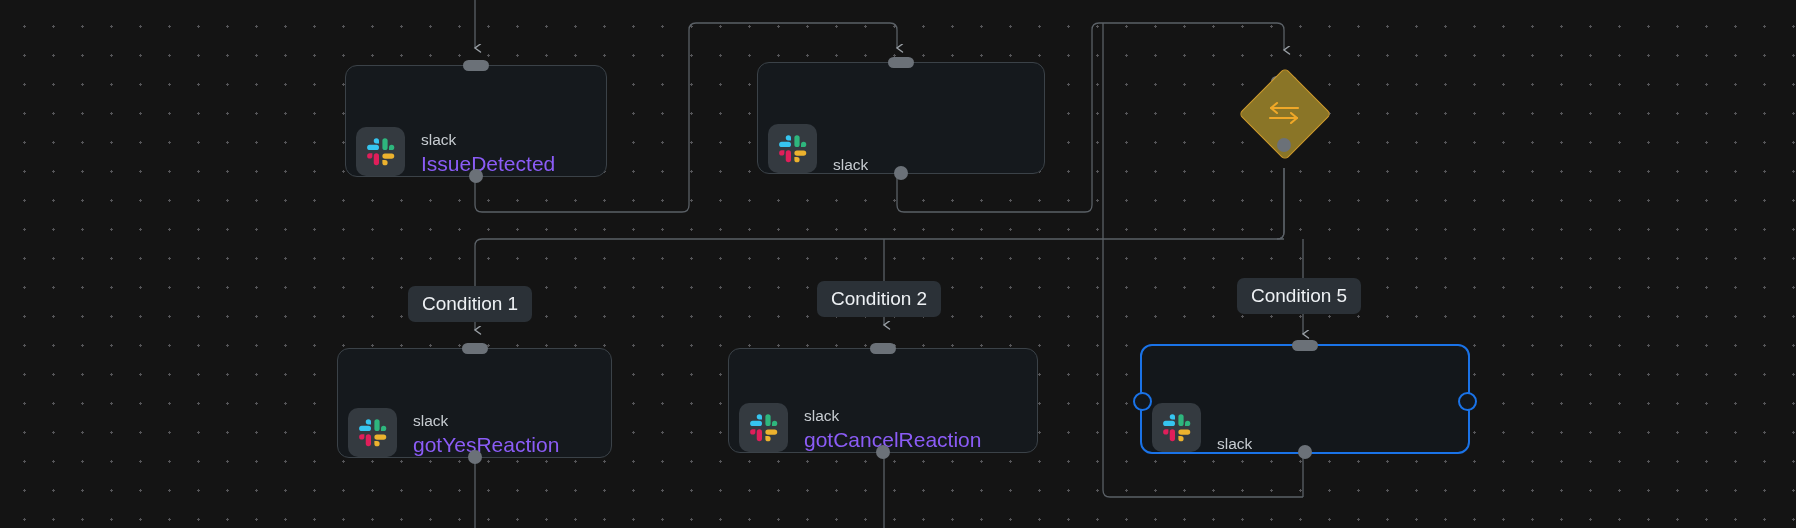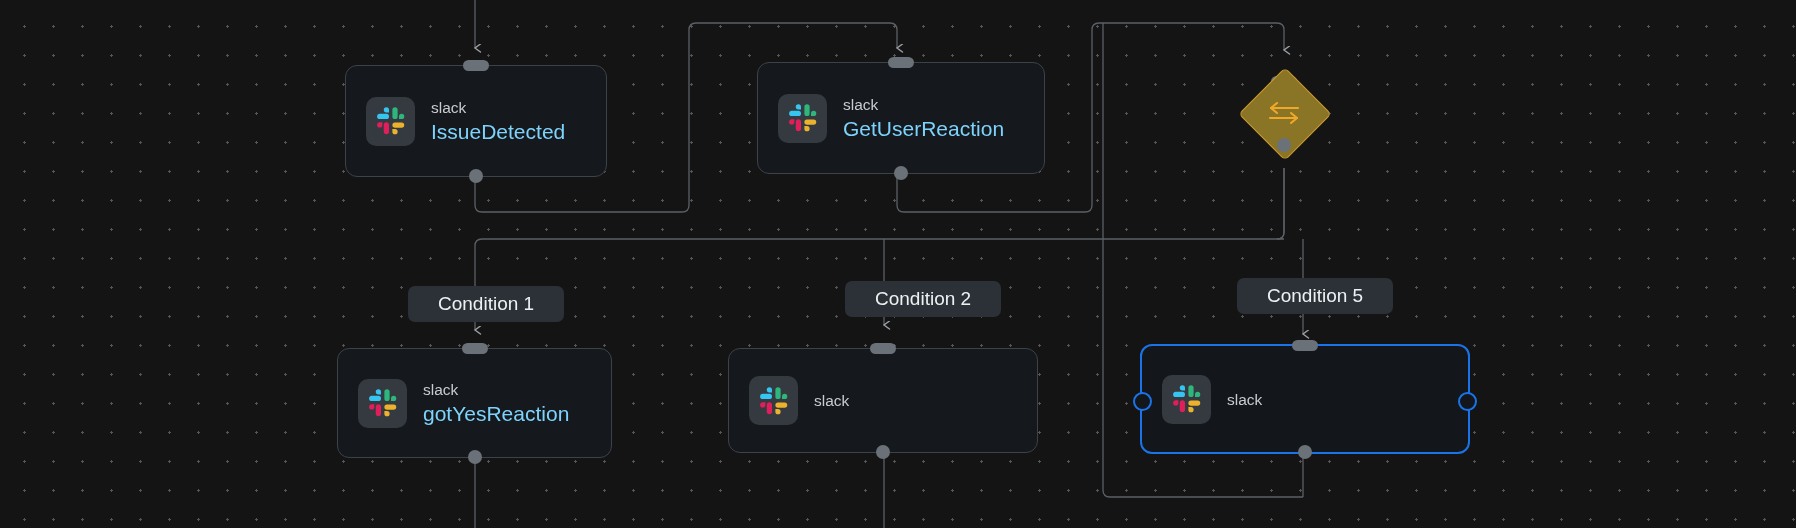--- a/index.html
+++ b/index.html
@@ -19,41 +19,41 @@
   }
   #edges{position:absolute;left:0;top:0;width:1796px;height:528px;pointer-events:none;}
 
   
   .node{
     position:absolute;
     box-sizing:border-box;
     background:#15191d;
     border:1px solid #3b4248;
     border-radius:12px;
-    display:flex;align-items:center;
-    padding:0 20px;
+    display:flex;align-items:flex-end;
+    padding:0 10px;
     gap:16px;
   }
   .node.selected{
     border:2px solid #1a73e8;
     background:#13171b;
   }
   .node-icon{
     width:49px;height:49px;
     border-radius:10px;
     background:#343a40;
     flex:none;
     display:flex;align-items:center;justify-content:center;
   }
   .node-text{display:flex;flex-direction:column;justify-content:center;gap:3px;overflow:hidden;}
   .node-sub{
     color:#c7ccd1;font-size:15.5px;line-height:17px;white-space:nowrap;
   }
   .node-title{
-    color:#7dd3fc;font-size:21px;line-height:25px;white-space:nowrap;
+    color:#8b5cf6;font-size:21px;line-height:25px;white-space:nowrap;
   }
 
   
   .h-top{
     position:absolute;
     width:26px;height:11px;border-radius:6px;
     background:#6b7178;
     top:-6px;left:50%;margin-left:-13px;
   }
   .h-bottom{
@@ -87,21 +87,21 @@
   }
   .diamond-wrap .h-top{top:-5px;}
   .diamond-wrap .h-bottom{bottom:-7px;}
 
   
   .chip{
     position:absolute;
     background:#2b3137;
     color:#eef1f4;
     font-size:19px;line-height:22px;
-    padding:7px 30px;
+    padding:7px 14px;
     border-radius:7px;
     white-space:nowrap;
   }
 </style>
 </head>
 <body>
 
 <div id="canvas">
 
   <svg id="edges" viewBox="0 0 1796 528">
@@ -161,21 +161,20 @@
         <path d="M8.3 5.1a2.1 2.1 0 1 1 2.1-2.1v2.1H8.3z" fill="#36C5F0"></path>
         <path d="M8.3 6.2a2.1 2.1 0 0 1 0 4.2H3a2.1 2.1 0 0 1 0-4.2h5.3z" fill="#36C5F0"></path>
         <path d="M18.4 8.3a2.1 2.1 0 1 1 2.1 2.1h-2.1V8.3z" fill="#2EB67D"></path>
         <path d="M17.3 8.3a2.1 2.1 0 0 1-4.2 0V3a2.1 2.1 0 0 1 4.2 0v5.3z" fill="#2EB67D"></path>
         <path d="M15.2 18.4a2.1 2.1 0 1 1-2.1 2.1v-2.1h2.1z" fill="#ECB22E"></path>
         <path d="M15.2 17.3a2.1 2.1 0 0 1 0-4.2h5.3a2.1 2.1 0 0 1 0 4.2h-5.3z" fill="#ECB22E"></path>
       </svg>
     </div>
     <div class="node-text">
       <div class="node-sub">slack</div>
-      <div class="node-title">GetUserReaction</div>
     </div>
     <div class="h-bottom"></div>
   </div>
 
   <div class="diamond-wrap" style="left:1252px;top:81px;width:64px;height:64px;">
     <div class="h-top"></div>
     <div class="diamond"></div>
     <div class="diamond-glyph">
       <svg width="34" height="26" viewBox="0 0 34 26" aria-hidden="true">
         <g stroke="#f0a828" stroke-width="2.1" fill="none" stroke-linecap="round" stroke-linejoin="round">
@@ -183,21 +182,21 @@
           <path d="M10 3 L4 8 L10 13"></path>
           <path d="M3 18 H30"></path>
           <path d="M24 13 L30 18 L24 23"></path>
         </g>
       </svg>
     </div>
     <div class="h-bottom"></div>
   </div>
 
   <div class="chip" style="left:408px;top:286px;">Condition 1</div>
-  <div class="chip" style="left:817px;top:281px;margin-left:28px;">Condition 2</div>
+  <div class="chip" style="left:817px;top:281px;">Condition 2</div>
   <div class="chip" style="left:1237px;top:278px;">Condition 5</div>
 
   <div class="node" style="left:337px;top:348px;width:275px;height:110px;">
     <div class="h-top"></div>
     <div class="node-icon">
       <svg width="30" height="30" viewBox="0 0 24 24" aria-hidden="true">
         <path d="M5.1 15.1a2.1 2.1 0 1 1-2.1-2.1h2.1v2.1z" fill="#E01E5A"></path>
         <path d="M6.2 15.1a2.1 2.1 0 0 1 4.2 0v5.3a2.1 2.1 0 0 1-4.2 0v-5.3z" fill="#E01E5A"></path>
         <path d="M8.3 5.1a2.1 2.1 0 1 1 2.1-2.1v2.1H8.3z" fill="#36C5F0"></path>
         <path d="M8.3 6.2a2.1 2.1 0 0 1 0 4.2H3a2.1 2.1 0 0 1 0-4.2h5.3z" fill="#36C5F0"></path>
@@ -223,20 +222,21 @@
         <path d="M8.3 5.1a2.1 2.1 0 1 1 2.1-2.1v2.1H8.3z" fill="#36C5F0"></path>
         <path d="M8.3 6.2a2.1 2.1 0 0 1 0 4.2H3a2.1 2.1 0 0 1 0-4.2h5.3z" fill="#36C5F0"></path>
         <path d="M18.4 8.3a2.1 2.1 0 1 1 2.1 2.1h-2.1V8.3z" fill="#2EB67D"></path>
         <path d="M17.3 8.3a2.1 2.1 0 0 1-4.2 0V3a2.1 2.1 0 0 1 4.2 0v5.3z" fill="#2EB67D"></path>
         <path d="M15.2 18.4a2.1 2.1 0 1 1-2.1 2.1v-2.1h2.1z" fill="#ECB22E"></path>
         <path d="M15.2 17.3a2.1 2.1 0 0 1 0-4.2h5.3a2.1 2.1 0 0 1 0 4.2h-5.3z" fill="#ECB22E"></path>
       </svg>
     </div>
     <div class="node-text">
       <div class="node-sub">slack</div>
+      <div class="node-title">gotCancelReaction</div>
     </div>
     <div class="h-bottom"></div>
   </div>
 
   <div class="node selected" style="left:1140px;top:344px;width:330px;height:110px;">
     <div class="h-top"></div>
     <div class="h-side left"></div>
     <div class="h-side right"></div>
     <div class="node-icon">
       <svg width="30" height="30" viewBox="0 0 24 24" aria-hidden="true">

